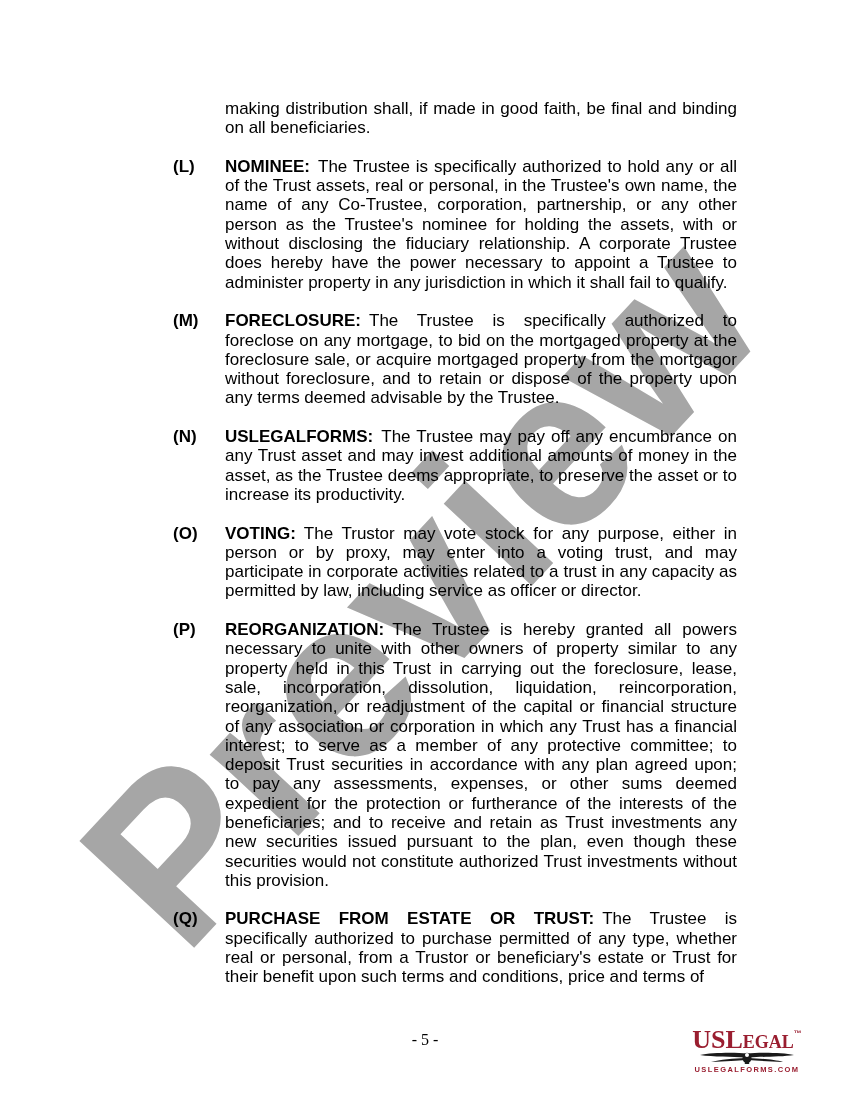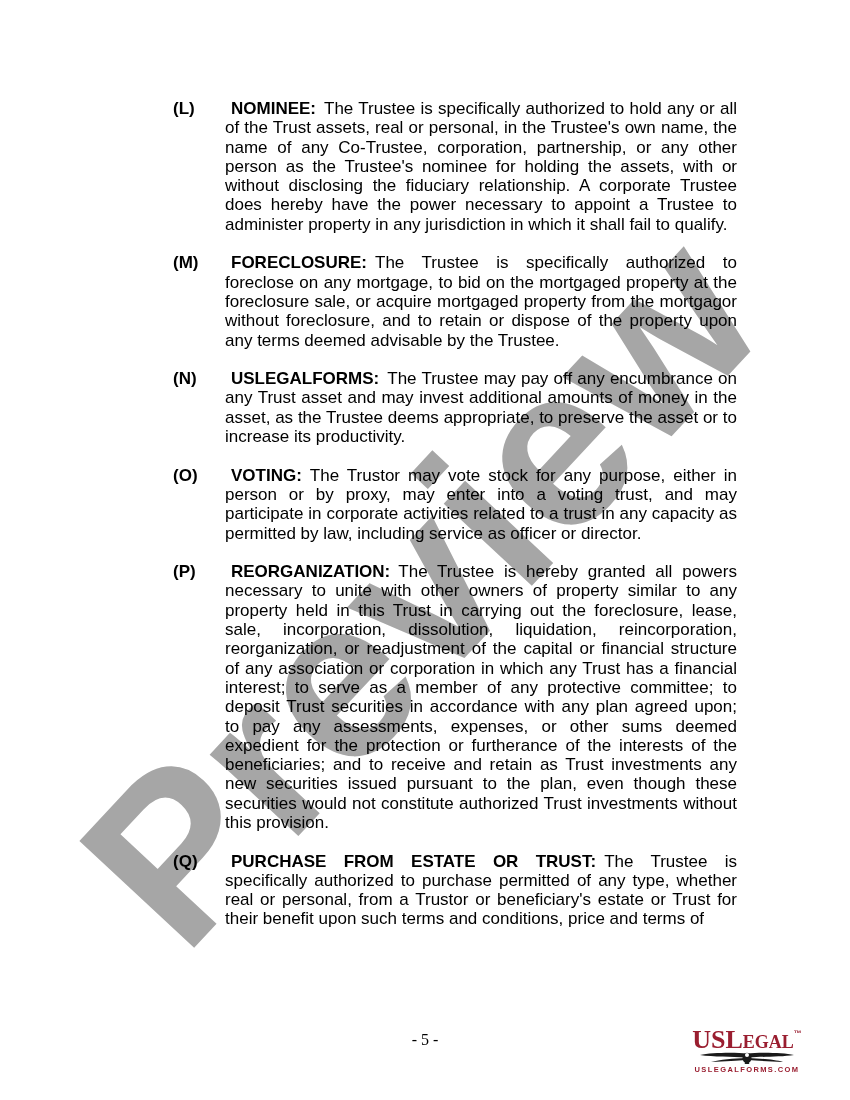--- a/index.html
+++ b/index.html
@@ -43,21 +43,21 @@
     flex: 0 0 52px;
     width: 52px;
     font-weight: 700;
   }
   .para-body {
     flex: 0 0 512px;
     width: 512px;
     text-align: justify;
   }
   .para-heading { font-weight: 700; }
-  .para-heading:not(:empty) { margin-right: 8px; margin-left: 6px; }
+  .para-heading:not(:empty) { margin-right: 8px; }
   
   .page-num {
     position: absolute;
     top: 1031px;
     left: 0;
     width: 100%;
     text-align: center;
     font-family: "Liberation Serif", serif;
     font-size: 16px;
     z-index: 2;
@@ -101,20 +101,24 @@
 </style>
 </head>
 <body>
 
 <div class="page">
 
   <div class="watermark">Preview</div>
 
   <div class="content">
 
+    <div class="para">
+      <div class="para-label"></div>
+      <div class="para-body"><span class="para-heading"></span><span>making distribution shall, if made in good faith, be final and binding on all beneficiaries.</span></div>
+    </div>
 
     <div class="para">
       <div class="para-label">(L)</div>
       <div class="para-body"><span class="para-heading">NOMINEE:</span><span>The Trustee is specifically authorized to hold any or all of the Trust assets, real or personal, in the Trustee's own name, the name of any Co-Trustee, corporation, partnership, or any other person as the Trustee's nominee for holding the assets, with or without disclosing the fiduciary relationship. A corporate Trustee does hereby have the power necessary to appoint a Trustee to administer property in any jurisdiction in which it shall fail to qualify.</span></div>
     </div>
 
     <div class="para">
       <div class="para-label">(M)</div>
       <div class="para-body"><span class="para-heading">FORECLOSURE:</span><span>The Trustee is specifically authorized to foreclose on any mortgage, to bid on the mortgaged property at the foreclosure sale, or acquire mortgaged property from the mortgagor without foreclosure, and to retain or dispose of the property upon any terms deemed advisable by the Trustee.</span></div>
     </div>

